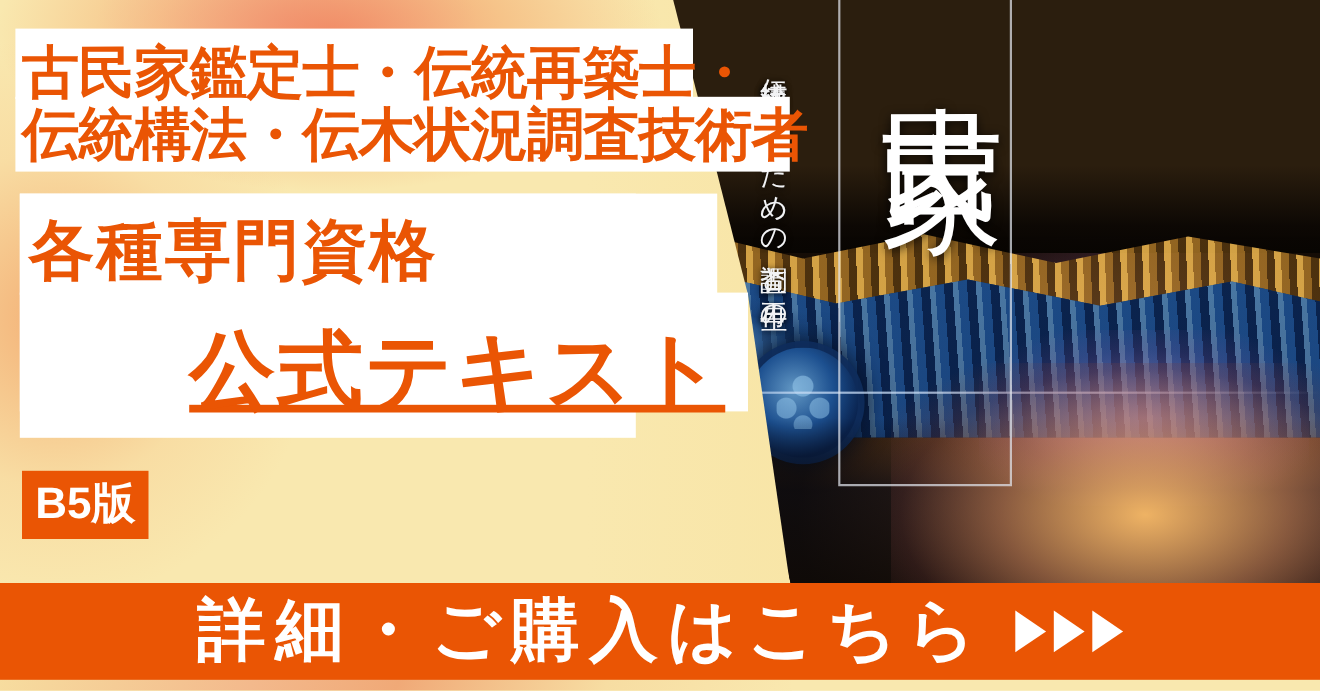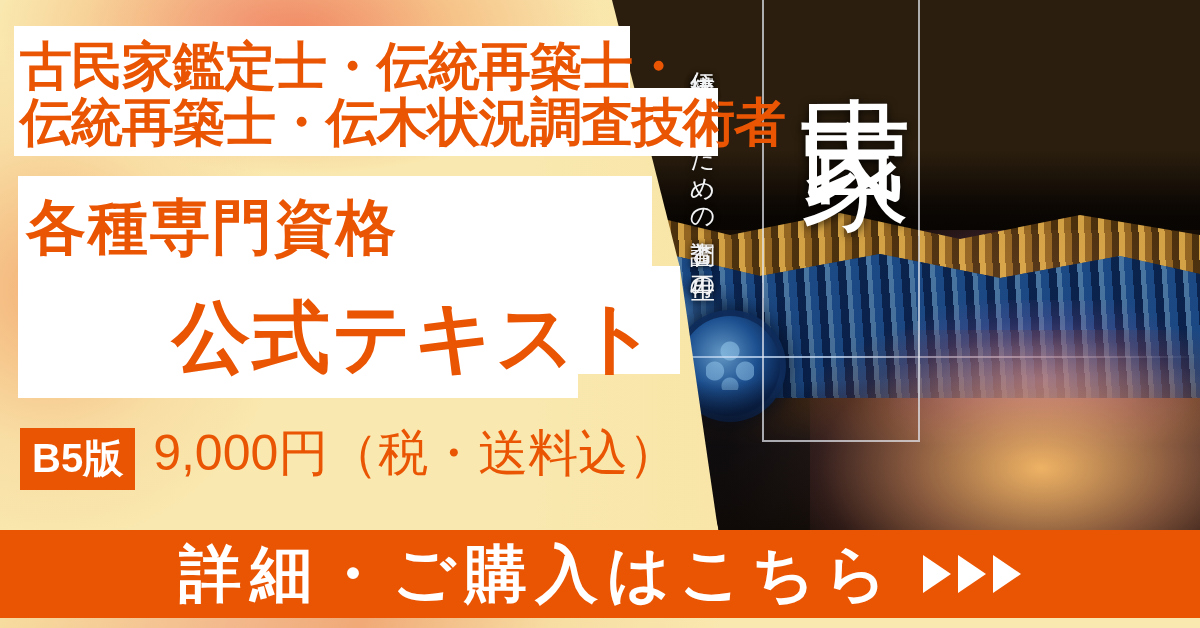--- a/index.html
+++ b/index.html
@@ -168,21 +168,21 @@
   .headline{
     position:absolute;z-index:6;
     color:#ea5504;
     font-family:"Liberation Sans","DejaVu Sans",sans-serif;
     font-weight:700;white-space:nowrap;
   }
   #line1{left:20px;top:32px;font-size:52px;letter-spacing:-1px;}
   #line2{left:20px;top:88px;font-size:52px;letter-spacing:-1px;}
 
   #big1{left:26px;top:188px;font-size:60px;letter-spacing:2px;font-weight:700;}
-  #big2{left:172px;top:286px;font-size:78px;letter-spacing:2px;font-weight:700;}
+  #big2{left:172px;top:286px;font-size:78px;letter-spacing:2px;font-weight:700;text-decoration:underline;}
 
   
   .price-row{
     position:absolute;left:20px;top:428px;z-index:6;
     display:flex;gap:18px;
   }
   .badge{
     background:#ea5504;color:#ffffff;
     font-size:40px;font-weight:700;line-height:1;
     padding:10px 12px 12px;letter-spacing:0px;white-space:nowrap;
@@ -240,28 +240,27 @@
     <div class="cream-wedge-warm"></div>
   </div>
 
   <div class="panel" id="panel-top-a"></div>
   <div class="panel" id="panel-top-b"></div>
   <div class="panel" id="panel-mid-c"></div>
   <div class="panel" id="panel-mid-a"></div>
   <div class="panel" id="panel-mid-b"></div>
 
   <div class="headline" id="line1">古民家鑑定士・伝統再築士・</div>
-  <div class="headline" id="line2">伝統再築士・伝木状況調査技術者</div>
+  <div class="headline" id="line2">伝統構法・伝木状況調査技術者</div>
 
   <div class="headline" id="big1">各種専門資格</div>
   <div class="headline" id="big2">公式テキスト</div>
 
   <div class="price-row">
     <span class="badge">B5版</span>
-    <span class="price">9,000円（税・送料込）</span>
   </div>
 
   <div class="cta">
     <span class="cta-text">詳細・ご購入はこちら</span>
     <span class="cta-arrows">
       <span class="arrow"></span>
       <span class="arrow"></span>
       <span class="arrow"></span>
     </span>
   </div>

